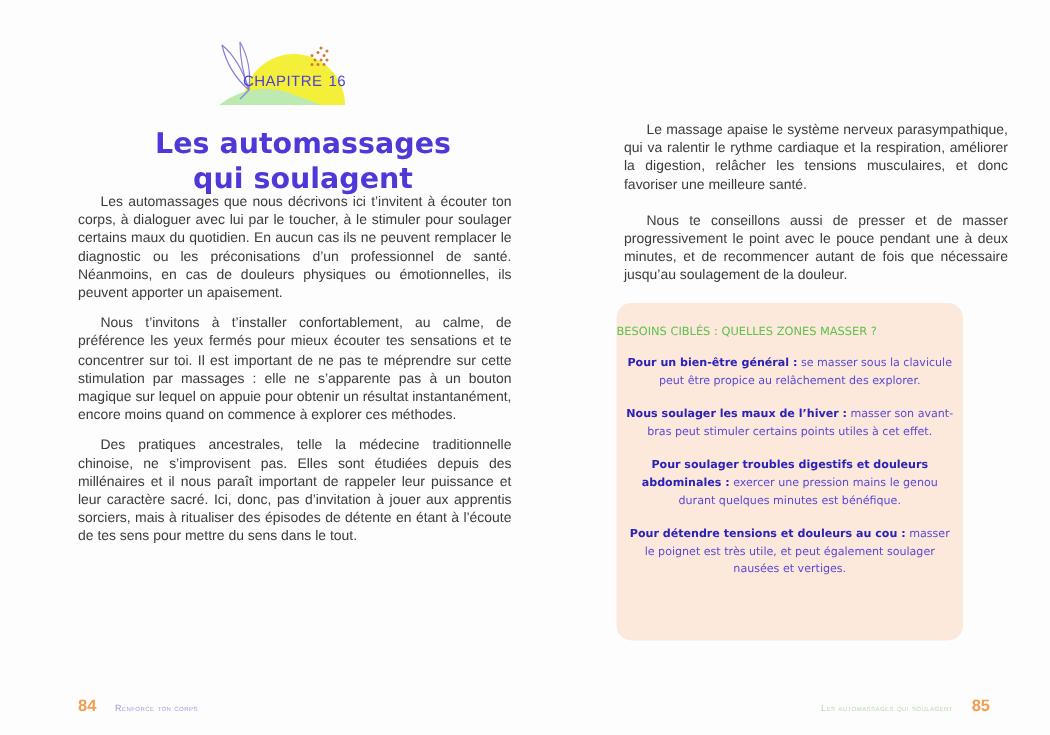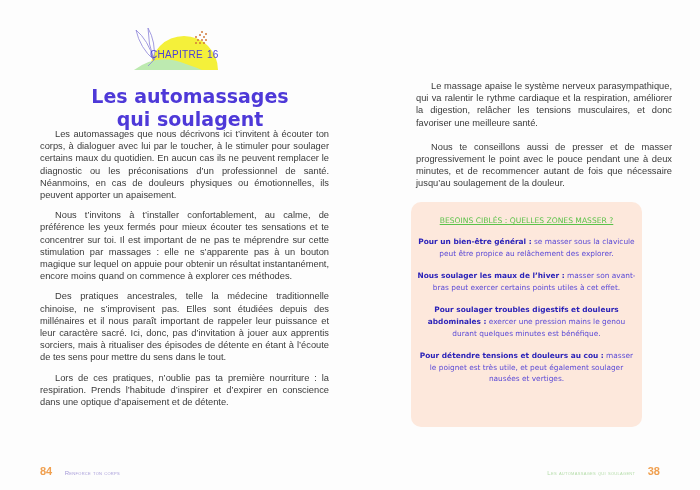--- a/index.html
+++ b/index.html
@@ -1,34 +1,34 @@
 <!DOCTYPE html>
 <html><head>
 <meta charset="utf-8">
 <style>
   html, body { margin:0; padding:0; }
   body { width:700px; height:490px; background:#fdfdfd; position:relative; overflow:hidden; font-family:"DejaVu Sans", sans-serif; }
   .page { position:absolute; top:0; height:490px; width:350px; }
-  .page-left { left:0; }
+  .page-left { left:12px; }
   .page-right { left:350px; }
 
   .chapter-graphic { position:absolute; left:128px; top:26px; width:100px; height:44px; }
   .chapter-label { position:absolute; left:150px; top:49px; font-family:"Liberation Sans", sans-serif; font-size:10px; color:#4a3fd6; letter-spacing:0.3px; }
   .chapter-label .num { margin-left:4px; }
 
   .title { position:absolute; left:40px; width:300px; top:72px; text-align:center; color:#4e39d8; font-family:"DejaVu Sans", sans-serif; font-size:19px; line-height:23px; font-weight:bold; }
 
   .body-text { position:absolute; font-family:"Liberation Sans", sans-serif; font-size:9.3px; line-height:12.2px; color:#3a3a3a; text-align:justify; }
   .body-text p { margin:0 0 8px 0; text-indent:15px; }
   .left-text { left:40px; top:128px; width:289px; }
   .right-text { left:416px; top:80px; width:256px; }
   .right-text p { margin-bottom:12px; }
 
   .box { position:absolute; left:411px; top:202px; width:231px; height:225px; background:#fde8dc; border-radius:10px; }
-  .box-title { text-align:center; color:#5cc24a; font-family:"DejaVu Sans", sans-serif; font-size:7.6px; margin-top:14px; margin-bottom:11px;text-decoration:underline; }
+  .box-title { color:#5cc24a; font-family:"DejaVu Sans", sans-serif; font-size:7.6px; margin-top:14px; margin-bottom:11px; }
   .box-item { text-align:center; color:#5a49d6; font-family:"DejaVu Sans", sans-serif; font-size:7.4px; line-height:11.6px; margin:0 6px 11px 6px; }
   .box-item b { color:#2b22b8; font-weight:bold; }
 
   .footer-left { position:absolute; left:40px; top:461px; font-family:"Liberation Sans", sans-serif; }
   .footer-right { position:absolute; right:40px; top:461px; font-family:"Liberation Sans", sans-serif; text-align:right; }
   .page-num { color:#f0a050; font-size:11px; font-weight:bold; }
   .running-left { color:#a59ad8; font-size:6px; font-variant:small-caps; margin-left:8px; letter-spacing:0.3px; }
   .running-right { color:#b3dca8; font-size:6px; font-variant:small-caps; margin-right:8px; letter-spacing:0.3px; }
 </style>
 </head>
@@ -65,40 +65,39 @@
 
   <h1 class="title">
     <span>Les automassages</span><br>
     <span>qui soulagent</span>
   </h1>
 
   <div class="body-text left-text">
     <p>Les automassages que nous décrivons ici t’invitent à écouter ton corps, à dialoguer avec lui par le toucher, à le stimuler pour soulager certains maux du quotidien. En aucun cas ils ne peuvent remplacer le diagnostic ou les préconisations d’un professionnel de santé. Néanmoins, en cas de douleurs physiques ou émotionnelles, ils peuvent apporter un apaisement.</p>
     <p>Nous t’invitons à t’installer confortablement, au calme, de préférence les yeux fermés pour mieux écouter tes sensations et te concentrer sur toi. Il est important de ne pas te méprendre sur cette stimulation par massages : elle ne s’apparente pas à un bouton magique sur lequel on appuie pour obtenir un résultat instantanément, encore moins quand on commence à explorer ces méthodes.</p>
     <p>Des pratiques ancestrales, telle la médecine traditionnelle chinoise, ne s’improvisent pas. Elles sont étudiées depuis des millénaires et il nous paraît important de rappeler leur puissance et leur caractère sacré. Ici, donc, pas d’invitation à jouer aux apprentis sorciers, mais à ritualiser des épisodes de détente en étant à l’écoute de tes sens pour mettre du sens dans le tout.</p>
-    <p>Lors de ces pratiques, n’oublie pas ta première nourriture : la respiration. Prends l’habitude d’inspirer et d’expirer en conscience dans une optique d’apaisement et de détente.</p>
   </div>
 
   <div class="footer-left">
     <span class="page-num">84</span>
     <span class="running-left">Renforce ton corps</span>
   </div>
 </div>
 
 <div class="page page-right"></div>
 
 <div class="body-text right-text">
   <p>Le massage apaise le système nerveux parasympathique, qui va ralentir le rythme cardiaque et la respiration, améliorer la digestion, relâcher les tensions musculaires, et donc favoriser une meilleure santé.</p>
   <p>Nous te conseillons aussi de presser et de masser progressivement le point avec le pouce pendant une à deux minutes, et de recommencer autant de fois que nécessaire jusqu’au soulagement de la douleur.</p>
 </div>
 
 <div class="box">
   <div class="box-title">BESOINS CIBLÉS : QUELLES ZONES MASSER ?</div>
   <div class="box-item"><b>Pour un bien-être général :</b><span> se masser sous la clavicule peut être propice au relâchement des explorer.</span></div>
-  <div class="box-item"><b>Nous soulager les maux de l’hiver :</b><span> masser son avant-bras peut exercer certains points utiles à cet effet.</span></div>
+  <div class="box-item"><b>Nous soulager les maux de l’hiver :</b><span> masser son avant-bras peut stimuler certains points utiles à cet effet.</span></div>
   <div class="box-item"><b>Pour soulager troubles digestifs et douleurs abdominales :</b><span> exercer une pression mains le genou durant quelques minutes est bénéfique.</span></div>
   <div class="box-item"><b>Pour détendre tensions et douleurs au cou :</b><span> masser le poignet est très utile, et peut également soulager nausées et vertiges.</span></div>
 </div>
 
 <div class="footer-right">
   <span class="running-right">Les automassages qui soulagent</span>
-  <span class="page-num">38</span>
+  <span class="page-num">85</span>
 </div>
 
 </body></html>

